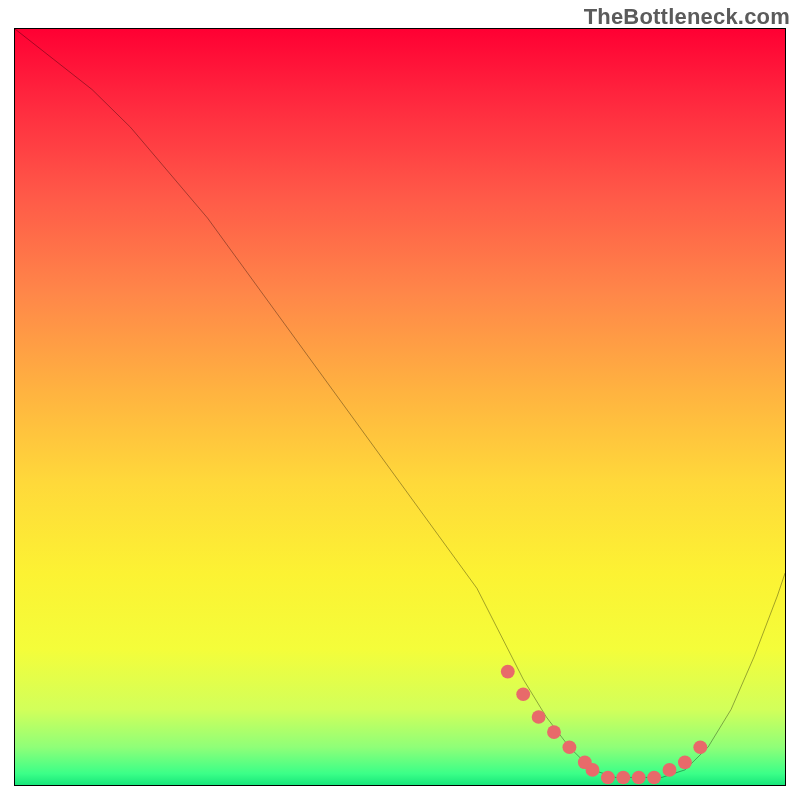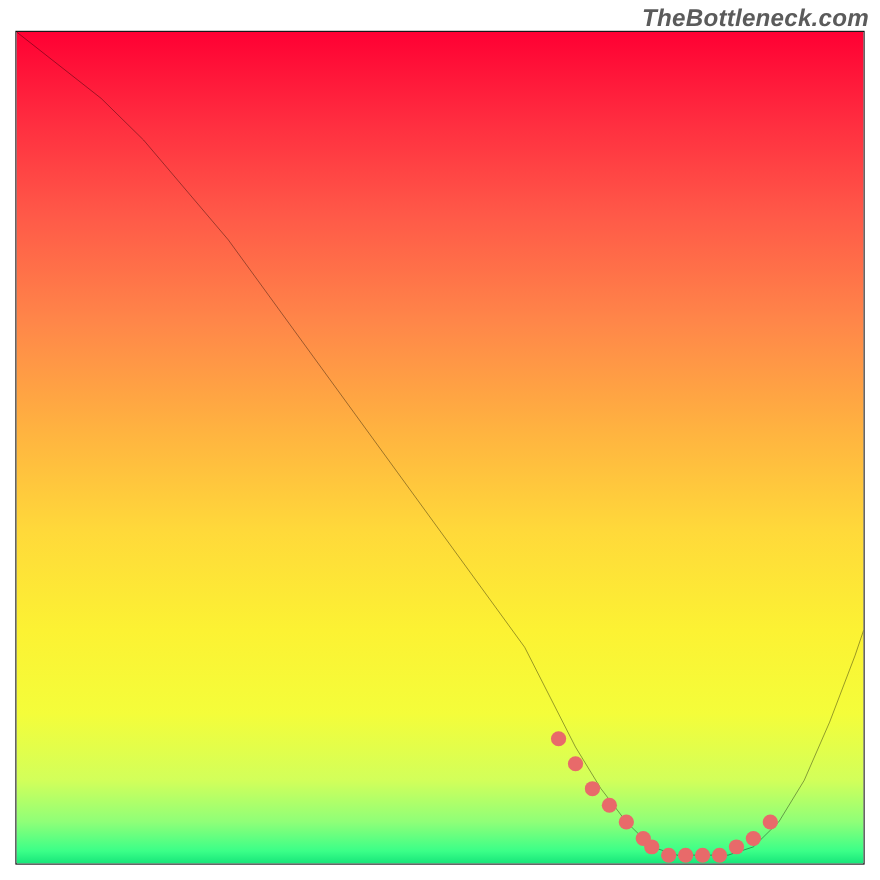--- a/index.html
+++ b/index.html
@@ -18,21 +18,20 @@
   }
   .watermark {
     position: absolute;
     top: 4px;
     right: 10px;
     font-size: 22px;
     font-weight: 600;
     color: #5b5b5b;
     letter-spacing: 0.2px;
     z-index: 10;
-    font-style: italic;
   }
   .plot-wrap {
     position: absolute;
     left: 14px;
     top: 28px;
     width: 772px;
     height: 758px;
     border: 1px solid #000;
     box-sizing: border-box;
   }

